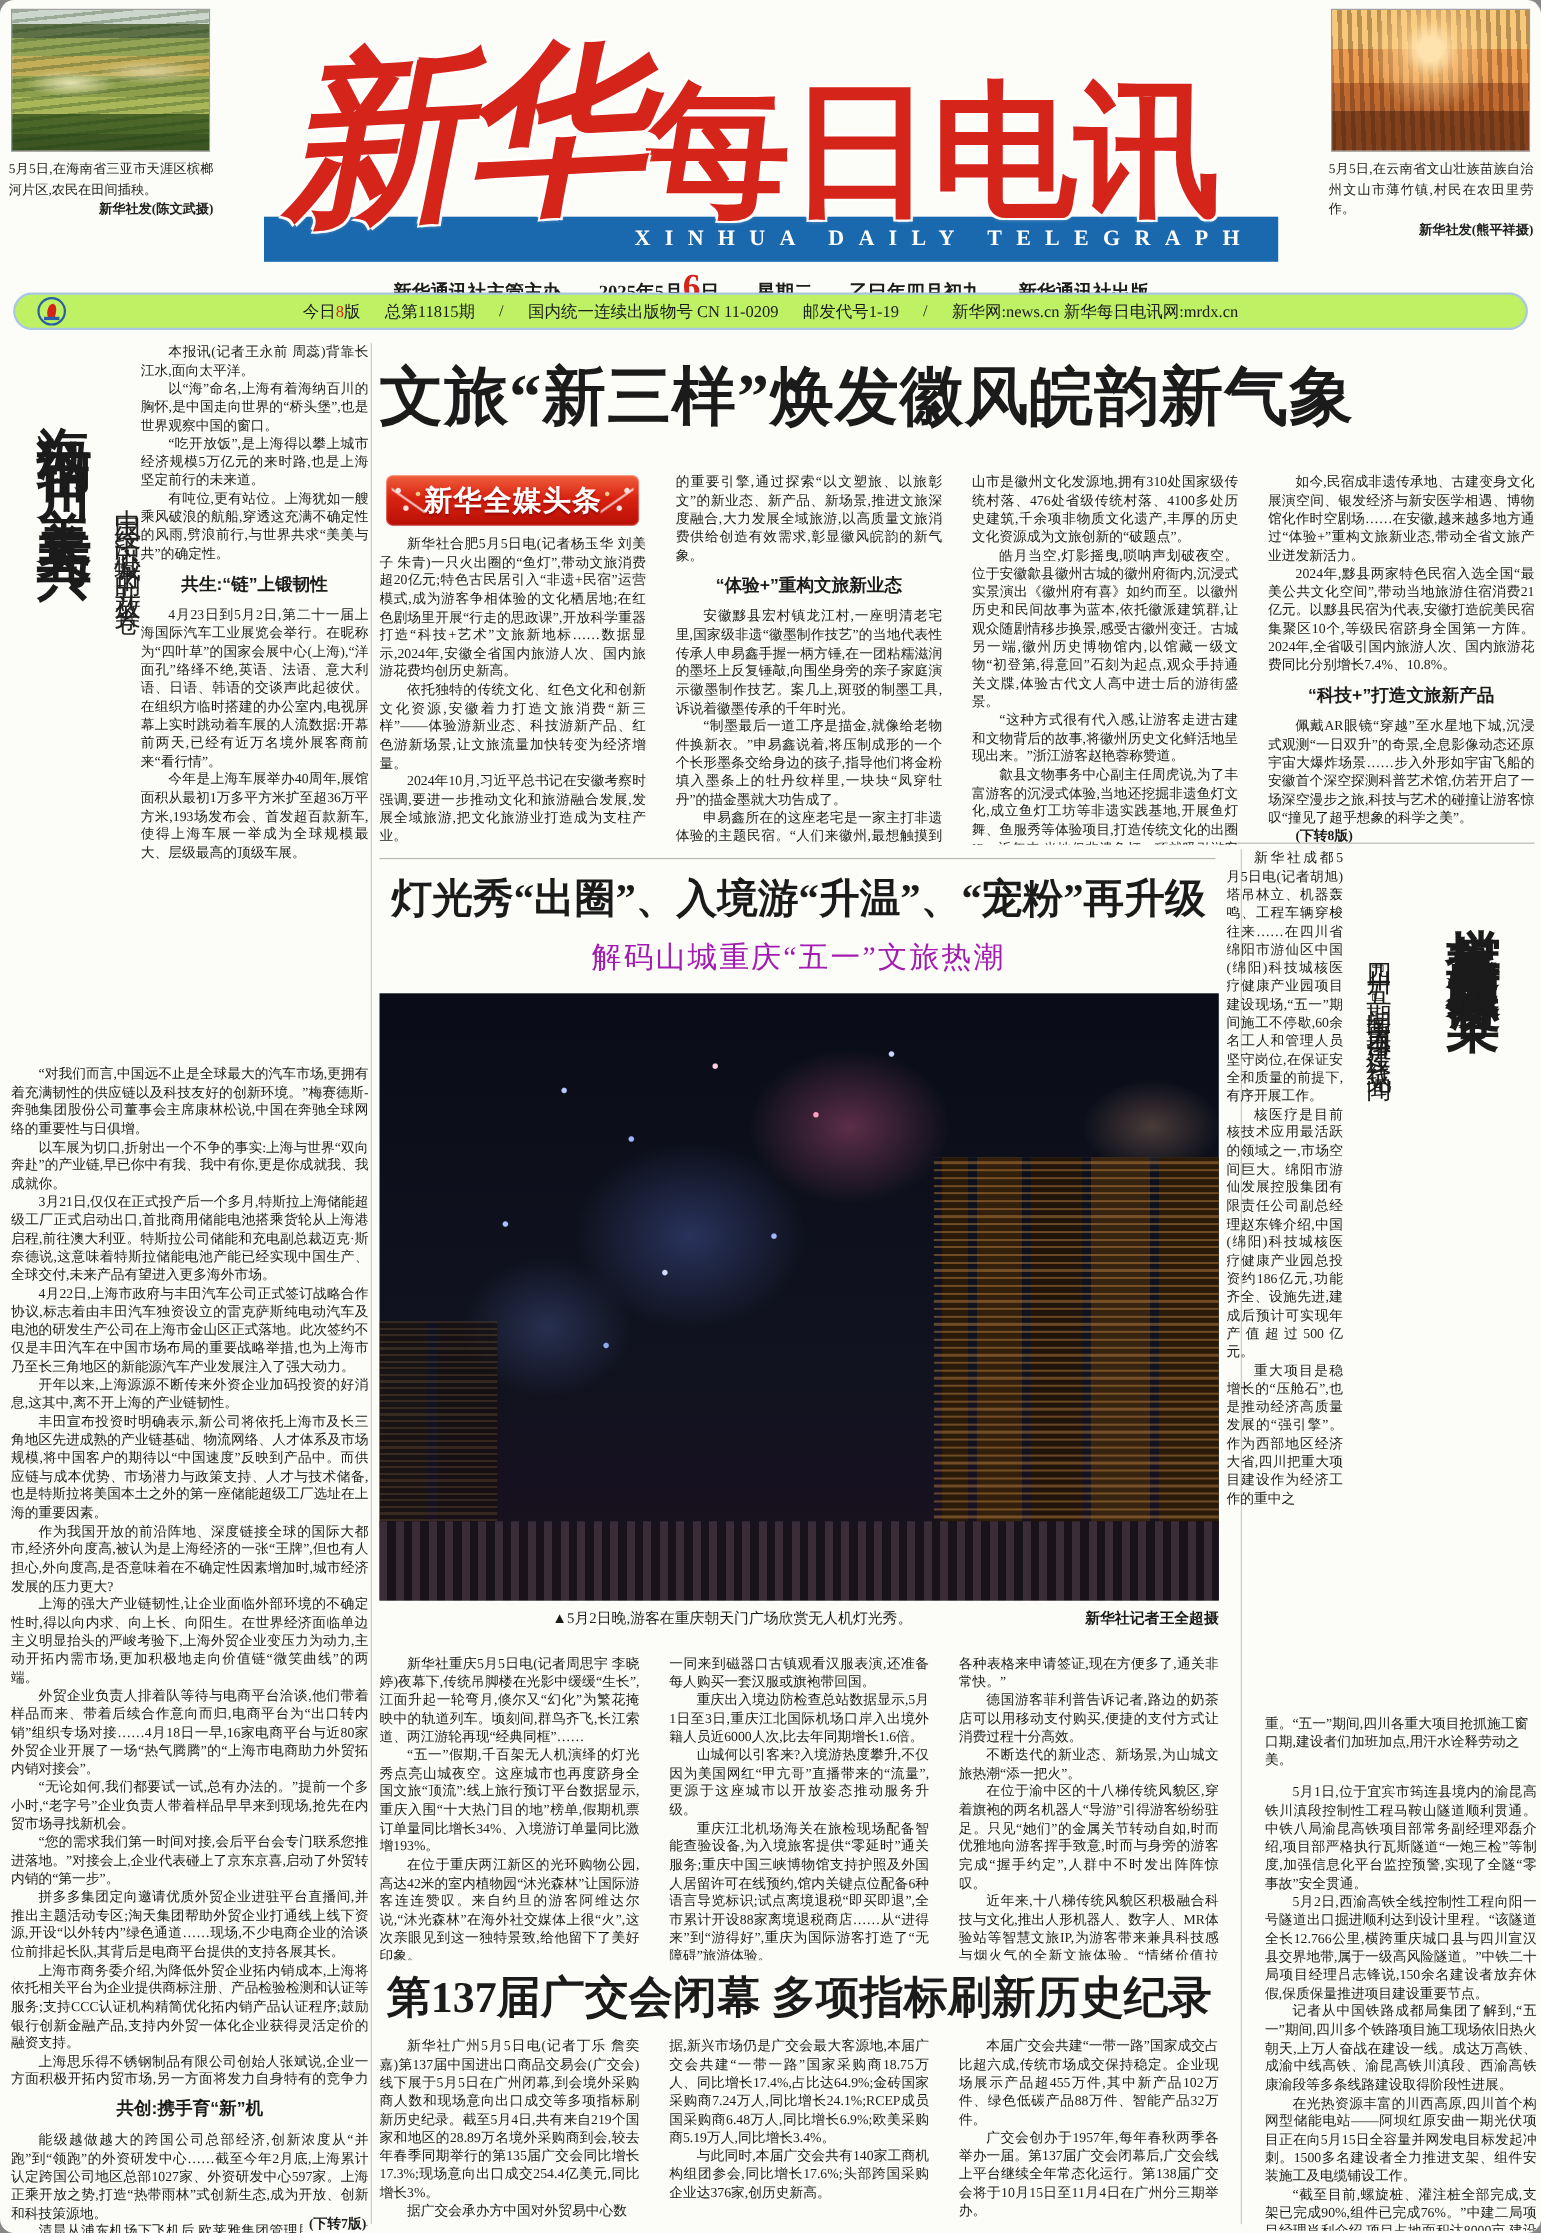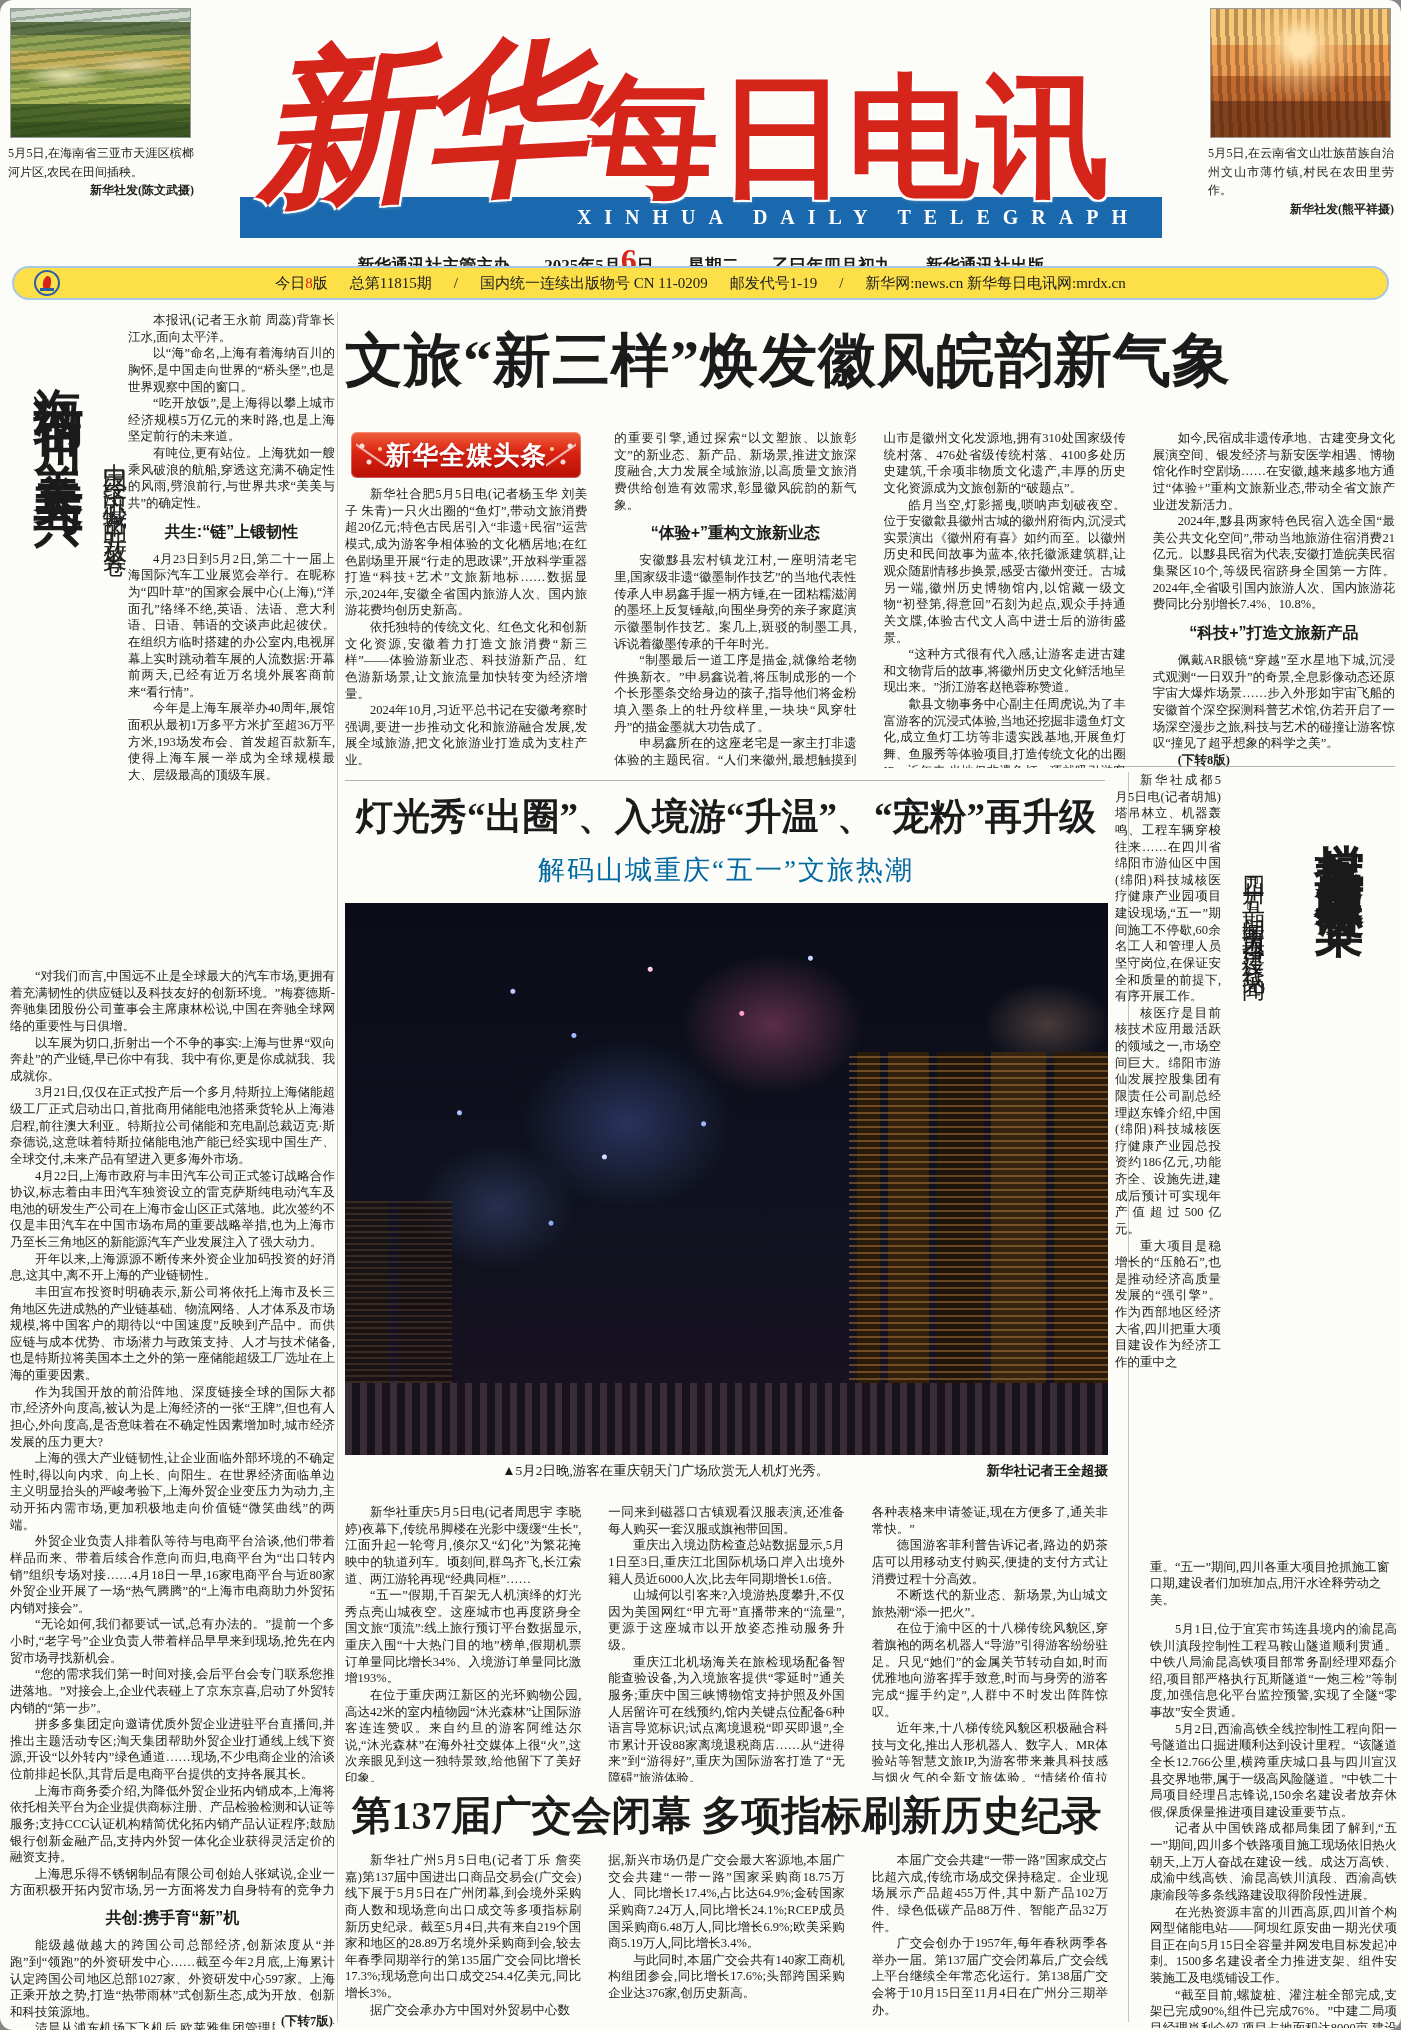--- a/index.html
+++ b/index.html
@@ -27,21 +27,21 @@
   .bluebar span{color:#fff;font-weight:bold;font-size:20px;letter-spacing:13px;font-family:"Liberation Serif",serif;}
   .callig{position:absolute;left:255px;top:8px;width:910px;height:200px;display:flex;align-items:flex-end;
           color:#d5251b;white-space:nowrap;z-index:3;
           text-shadow:2px 2px 0 #fff,-2px -2px 0 #fff,2px -2px 0 #fff,-2px 2px 0 #fff,0 0 5px #fff;}
   .callig .t1{font-size:168px;line-height:1;font-weight:bold;font-style:italic;transform:rotate(-3deg);letter-spacing:-6px;}
   .callig .t2{font-size:132px;line-height:1.05;font-weight:900;letter-spacing:-2px;margin-left:8px;}
   .dateline{position:absolute;left:240px;top:244px;width:922px;display:flex;justify-content:center;gap:34px;
             font-size:17px;font-weight:bold;align-items:baseline;white-space:nowrap;}
   .dateline .red6{color:#d5251b;font-size:32px;line-height:1;font-weight:bold;}
   .infobar{position:absolute;left:12px;top:266px;width:1377px;height:34px;border:2px solid #a9c6e3;border-radius:18px;
-           box-sizing:border-box;display:flex;align-items:center;justify-content:center;gap:22px;font-size:15px;background:#fde047;}
+           box-sizing:border-box;display:flex;align-items:center;justify-content:center;gap:22px;font-size:15px;background:#bef264;}
   .infobar .red{color:#d5251b;}
   .logo{position:absolute;left:20px;top:2px;width:26px;height:26px;border:2px solid #2a5fa5;border-radius:50%;box-sizing:border-box;}
   .logo::before{content:"";position:absolute;left:7px;top:4px;width:8px;height:14px;background:#d5251b;
                 border-radius:60% 60% 10% 60%;transform:rotate(12deg);}
   .logo::after{content:"";position:absolute;left:4px;bottom:3px;width:14px;height:3px;background:#2a5fa5;}
   
   .para, .cols p{margin:0;text-indent:2em;text-align:justify;}
   .bodytxt{font-size:12.5px;line-height:1.33;}
   .sechead{font-family:"Liberation Sans","DejaVu Sans",sans-serif;font-weight:bold;font-size:16px;
            text-align:center;margin:9px 0;text-indent:0;}
@@ -73,21 +73,21 @@
       linear-gradient(35deg,transparent 46%,rgba(255,255,255,.8) 49% 51%,transparent 54%);}
   .badge::before{left:5px;}
   .badge::after{right:5px;transform:scaleX(-1);}
   .cols{position:absolute;display:flex;gap:27px;}
   .cols .c{flex:1;overflow:hidden;}
   .maincols{left:345px;top:430px;width:1050px;height:338px;}
   .cont-first > p.cont{text-indent:0;}
   
   .cqhead{position:absolute;left:345px;top:792px;width:762px;text-align:center;font-size:37px;font-weight:900;
           white-space:nowrap;font-family:"Liberation Serif",serif;}
-  .cqsub{position:absolute;left:345px;top:852px;width:762px;text-align:center;font-size:27px;letter-spacing:2px;color:#0369a1;}
+  .cqsub{position:absolute;left:345px;top:852px;width:762px;text-align:center;font-size:27px;letter-spacing:2px;color:#a21caf;}
   .cqphoto{position:absolute;left:345px;top:903px;width:763px;height:552px;background:
       radial-gradient(circle 3px at 22% 16%,#b9c8ff 0 2px,transparent 3px),
       radial-gradient(circle 2px at 30% 24%,#9fb6ff 0 2px,transparent 3px),
       radial-gradient(circle 2px at 40% 12%,#ffd0e0 0 2px,transparent 3px),
       radial-gradient(circle 3px at 52% 20%,#ff9fc0 0 2px,transparent 3px),
       radial-gradient(circle 2px at 61% 10%,#c9d6ff 0 2px,transparent 3px),
       radial-gradient(circle 2px at 15% 38%,#aabfff 0 2px,transparent 3px),
       radial-gradient(circle 2px at 34% 46%,#d0dcff 0 2px,transparent 3px),
       radial-gradient(circle 3px at 47% 40%,#9fb6ff 0 2px,transparent 3px),
       radial-gradient(circle 2px at 27% 58%,#8fa8f0 0 2px,transparent 3px),

